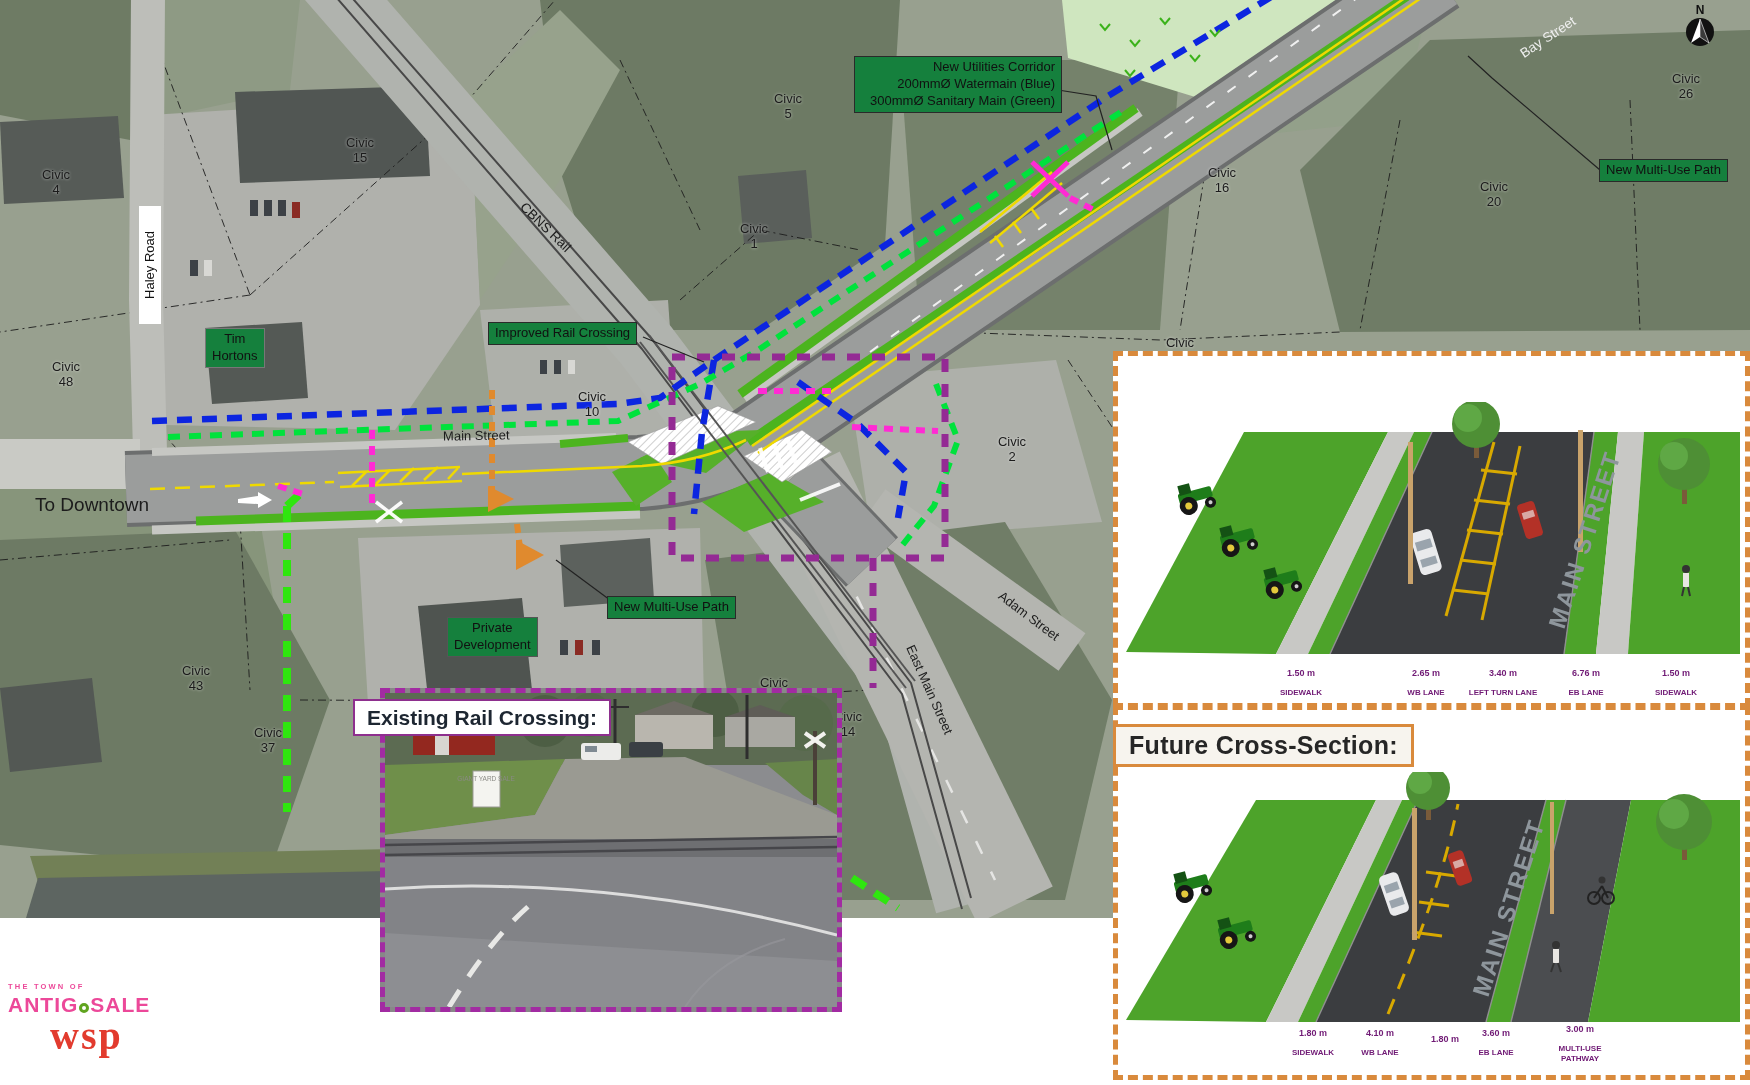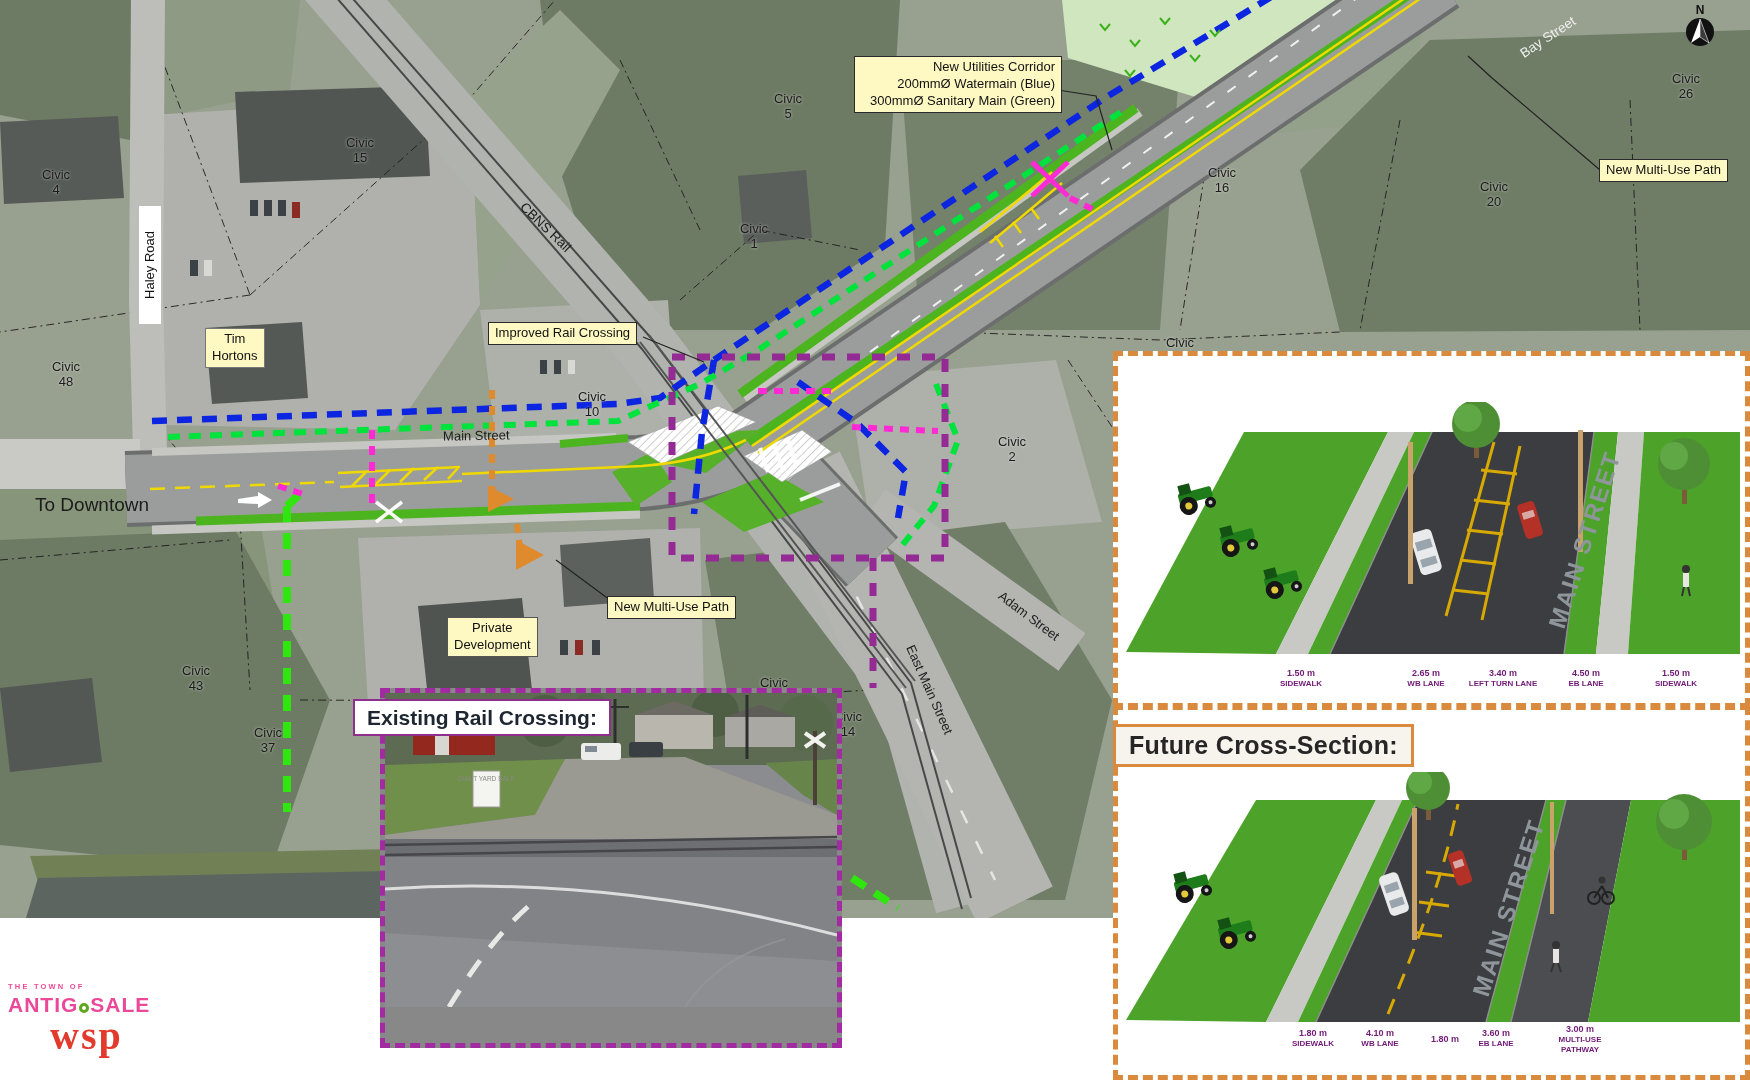--- a/index.html
+++ b/index.html
@@ -1,38 +1,38 @@
 <!DOCTYPE html>
 <html><head>
 <meta charset="utf-8">
 <style>
   html,body{margin:0;padding:0;background:#fff;}
   #stage{position:relative;width:1750px;height:1085px;background:#fff;overflow:hidden;
          font-family:"Liberation Sans",sans-serif;}
   #stage *{box-sizing:border-box;}
   svg{display:block;}
   .abs{position:absolute;}
-  .lblbox{position:absolute;background:#fef9c3;border:1px solid #2a2a2a;color:#111;
+  .lblbox{position:absolute;background:#15803d;border:1px solid #2a2a2a;color:#111;
           font:13px/1.3 "Liberation Sans",sans-serif;text-align:center;padding:2px 6px;
           white-space:pre-line;z-index:30;}
   .civic{position:absolute;color:#1b1b1b;font:13px/1.15 "Liberation Sans",sans-serif;
          text-align:center;white-space:pre-line;z-index:25;text-shadow:0 0 3px rgba(255,255,255,.65);}
   .street{position:absolute;color:#1c1c1c;font:13px/1 "Liberation Sans",sans-serif;
           white-space:nowrap;z-index:25;}
   .vlabel{position:absolute;left:139px;top:206px;width:118px;height:22px;background:#fff;
           color:#111;font:13px/22px "Liberation Sans",sans-serif;text-align:center;
           transform:translate(0,118px) rotate(-90deg);transform-origin:0 0;z-index:30;}
   .panel{position:absolute;border:5px dashed #d98a3c;background:#fff;z-index:40;}
   .xs-title{position:absolute;background:#f7f4ee;border:3px solid #d98a3c;padding:3px 13px;
             font:bold 25px/1.25 "Liberation Sans",sans-serif;color:#262626;letter-spacing:.3px;
             white-space:nowrap;z-index:5;}
   .dim{position:absolute;width:96px;margin-left:-48px;text-align:center;color:#701a75;z-index:6;}
   .dim .val{font:bold 9px/1.2 "Liberation Sans",sans-serif;}
-  .dim .lab{font:bold 8px/1.25 "Liberation Sans",sans-serif;white-space:pre-line;}
-  .inset{position:absolute;left:380px;top:688px;width:462px;height:360px;
+  .dim .lab{font:bold 8px/1.25 "Liberation Sans",sans-serif;white-space:pre-line;margin-top:9px;}
+  .inset{position:absolute;left:380px;top:688px;width:462px;height:324px;
          border:5px dashed #a22ba2;background:#888;z-index:35;}
   .inset-title{position:absolute;left:-32px;top:6px;background:#fff;border:2px solid #8e2f8e;
                padding:4px 12px;font:bold 21px/1.2 "Liberation Sans",sans-serif;color:#1d2631;
                white-space:nowrap;z-index:5;}
   .compass{position:absolute;left:1680px;top:4px;width:40px;text-align:center;z-index:30;}
   .compass .n{font:bold 12px/1 "Liberation Sans",sans-serif;color:#111;margin-bottom:1px;}
   .town{position:absolute;left:8px;top:982px;color:#ec4899;z-index:30;}
   .town .pre{font:bold 7.5px/1.4 "Liberation Sans",sans-serif;letter-spacing:2.2px;}
   .town .name{font:bold 21px/1.1 "Liberation Sans",sans-serif;letter-spacing:1px;}
   .town .ring{display:inline-block;width:10px;height:10px;border:3px solid #60a41f;
@@ -436,21 +436,21 @@
     </div>
     <div class="dim" style="left:308px;top:312px">
       <div class="val">2.65 m</div>
       <div class="lab">WB LANE</div>
     </div>
     <div class="dim" style="left:385px;top:312px">
       <div class="val">3.40 m</div>
       <div class="lab">LEFT TURN LANE</div>
     </div>
     <div class="dim" style="left:468px;top:312px">
-      <div class="val">4.50 m</div>
+      <div class="val">6.76 m</div>
       <div class="lab">EB LANE</div>
     </div>
     <div class="dim" style="left:558px;top:312px">
       <div class="val">1.50 m</div>
       <div class="lab">SIDEWALK</div>
     </div>
   </div>
 
   <div class="panel" style="left:1113px;top:705px;width:637px;height:375px">
     <div class="xs-title" style="left:-5px;top:14px">Future Cross-Section:</div>

